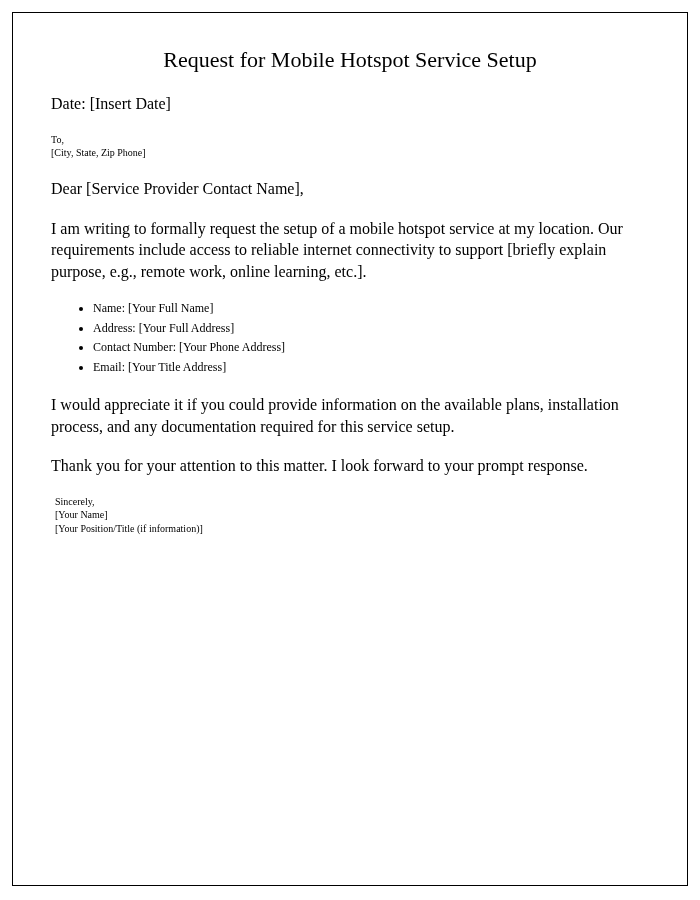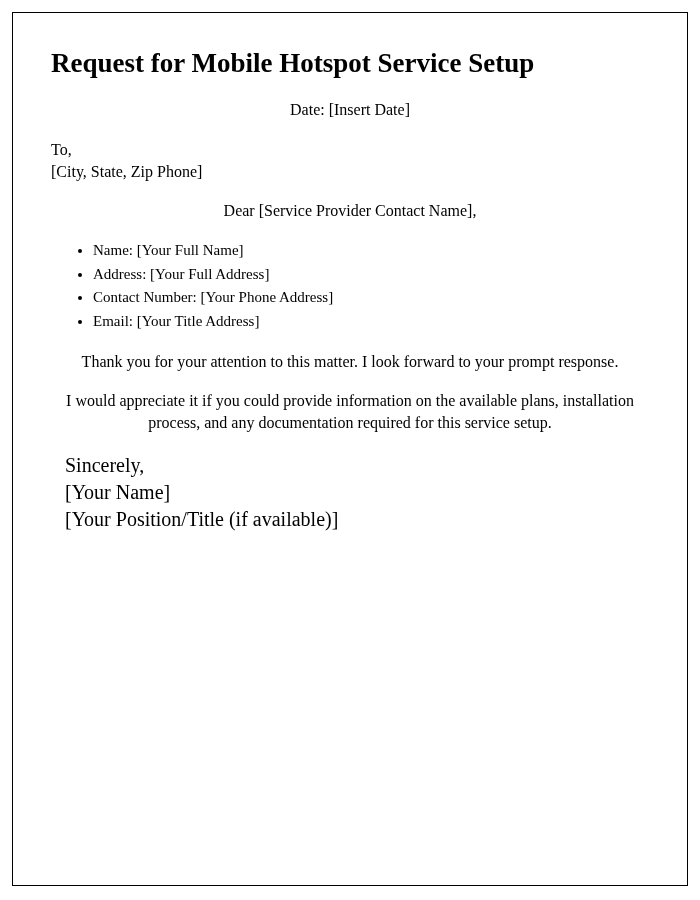--- a/index.html
+++ b/index.html
@@ -12,80 +12,81 @@
       box-sizing: border-box;
     }
     .page {
       border: 1px solid #000;
       margin: 12px;
       padding: 34px 38px;
       box-sizing: border-box;
       height: 874px;
     }
     h1 {
-      font-size: 27px;
-      font-weight: bold;
+      font-size: 22px;
+      font-weight: normal;
       margin: 0 0 20px 0;
       line-height: 1.2;
+      text-align: center;
     }
     p {
       margin: 0 0 18px 0;
       font-size: 16px;
       line-height: 1.35;
-      text-align: center;
     }
     .address-block {
       margin: 10px 0 18px 0;
-      font-size: 16px;
+      font-size: 10px;
       line-height: 1.35;
     }
     ul {
       margin: 0 0 18px 0;
       padding-left: 42px;
-      font-size: 15px;
+      font-size: 12px;
       line-height: 1.45;
     }
     li {
       margin-bottom: 2px;
     }
     .closing-block {
-      margin: 14px;
-      font-size: 20px;
+      margin: 4px;
+      font-size: 10px;
       line-height: 1.35;
     }
   </style>
 </head>
 <body>
 
 <div class="page">
 
   <h1>Request for Mobile Hotspot Service Setup</h1>
 
   <p>Date: [Insert Date]</p>
 
   <div class="address-block">
     <div>To,</div>
     <div>[City, State, Zip Phone]</div>
   </div>
 
   <p>Dear [Service Provider Contact Name],</p>
 
 
+  <p>I am writing to formally request the setup of a mobile hotspot service at my location. Our requirements include access to reliable internet connectivity to support [briefly explain purpose, e.g., remote work, online learning, etc.].</p>
 
 
   <ul>
     <li>Name: [Your Full Name]</li>
     <li>Address: [Your Full Address]</li>
     <li>Contact Number: [Your Phone Address]</li>
     <li>Email: [Your Title Address]</li>
   </ul>
 
+  <p>I would appreciate it if you could provide information on the available plans, installation process, and any documentation required for this service setup.</p>
+
   <p>Thank you for your attention to this matter. I look forward to your prompt response.</p>
-
-  <p>I would appreciate it if you could provide information on the available plans, installation process, and any documentation required for this service setup.</p>
 
   <div class="closing-block">
     <div>Sincerely,</div>
     <div>[Your Name]</div>
-    <div>[Your Position/Title (if available)]</div>
+    <div>[Your Position/Title (if information)]</div>
   </div>
 
 </div>
 
 </body></html>

